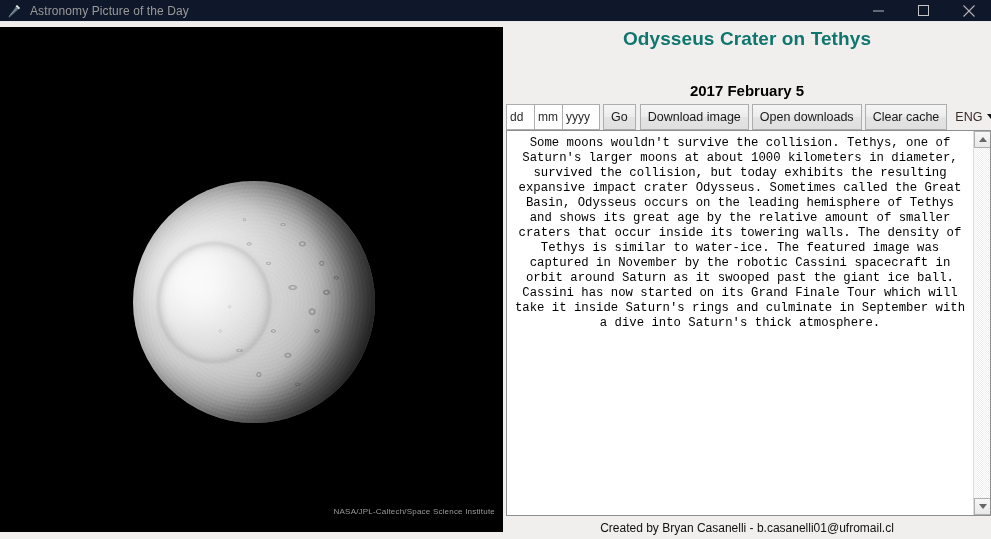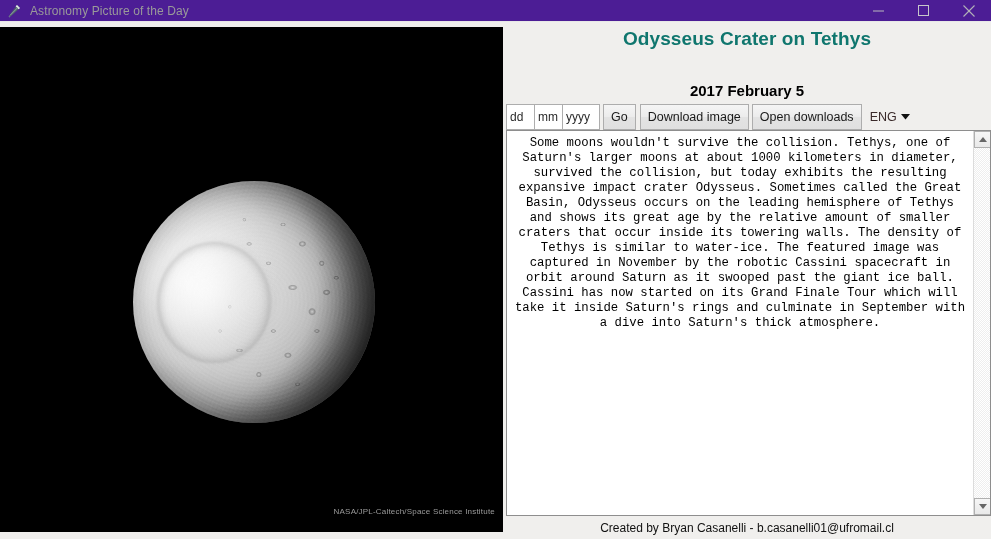--- a/index.html
+++ b/index.html
@@ -17,21 +17,21 @@
     width: 991px;
     height: 539px;
     background: #f0efed;
   }
 
   
   .titlebar {
     position: absolute;
     left: 0; top: 0;
     width: 991px; height: 22px;
-    background: #4c1d95;
+    background: #0f172a;
     border-bottom: 1px solid #e8e8e8;
     display: flex;
     align-items: center;
   }
   .title-icon {
     width: 16px; height: 16px;
     margin-left: 6px; margin-right: 8px;
     position: relative;
     flex: 0 0 auto;
   }
@@ -350,20 +350,21 @@
     <div class="apod-title">Odysseus Crater on Tethys</div>
     <div class="apod-date">2017 February 5</div>
 
     <div class="toolbar">
       <input class="tb-input first" type="text" placeholder="dd" style="">
       <input class="tb-input" type="text" placeholder="mm" style="">
       <input class="tb-input last" type="text" style="width: 38px;" placeholder="yyyy">
       <div class="tb-btn sep-left" style="margin-left:3px;">Go</div>
       <div class="tb-btn sep-left" style="margin-left:4px;">Download image</div>
       <div class="tb-btn sep-left" style="margin-left:3px;">Open downloads</div>
+      <div class="tb-btn sep-left" style="margin-left:3px;">Clear cache</div>
       <div class="lang-select">
         <span>ENG</span>
         <span class="lang-arrow">
           <svg width="9" height="6" viewBox="0 0 9 6">
               <polygon points="0,0 9,0 4.5,5.5" fill="#111111"></polygon>
             </svg>
         </span>
       </div>
 
     </div>

